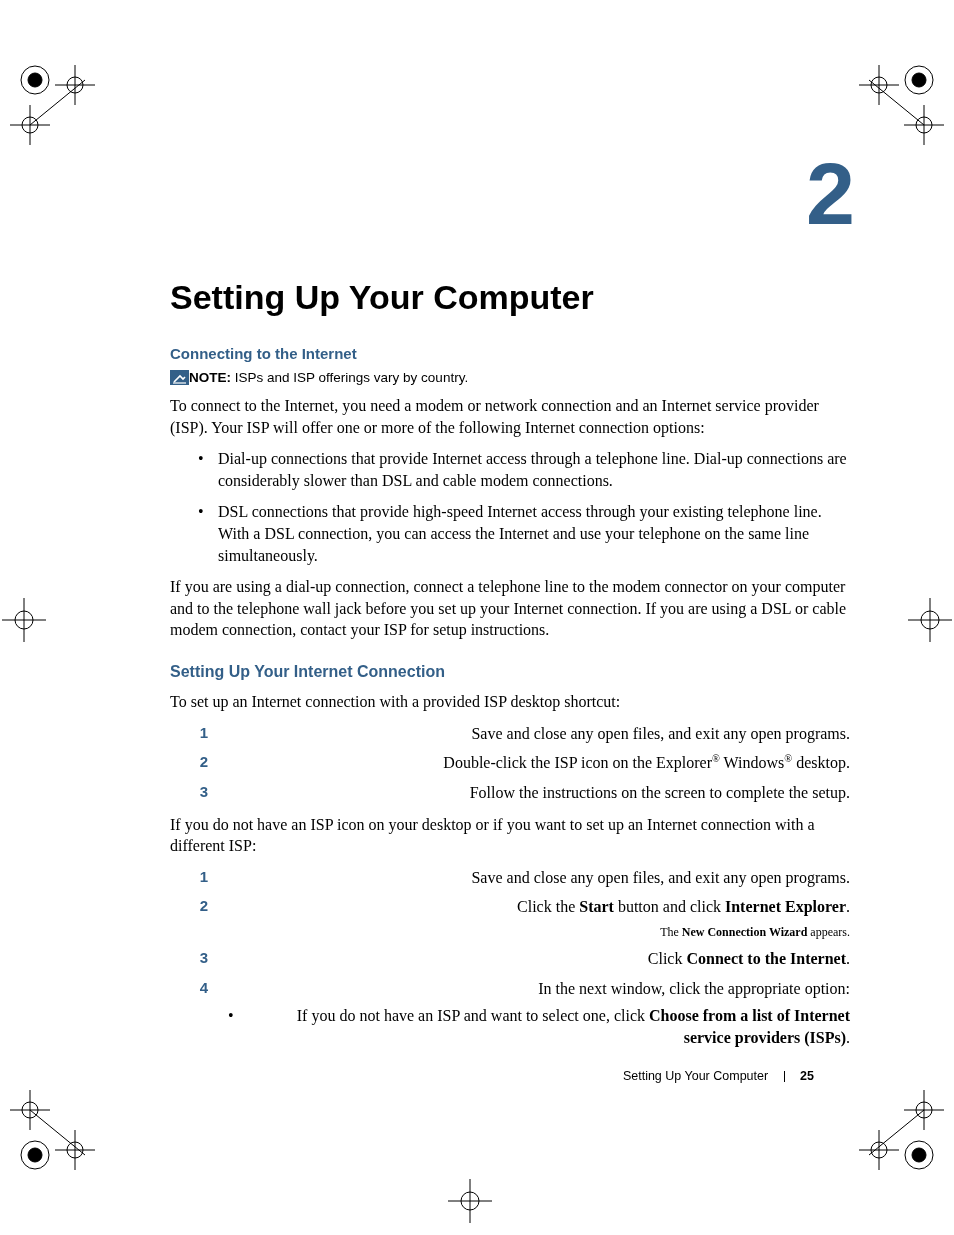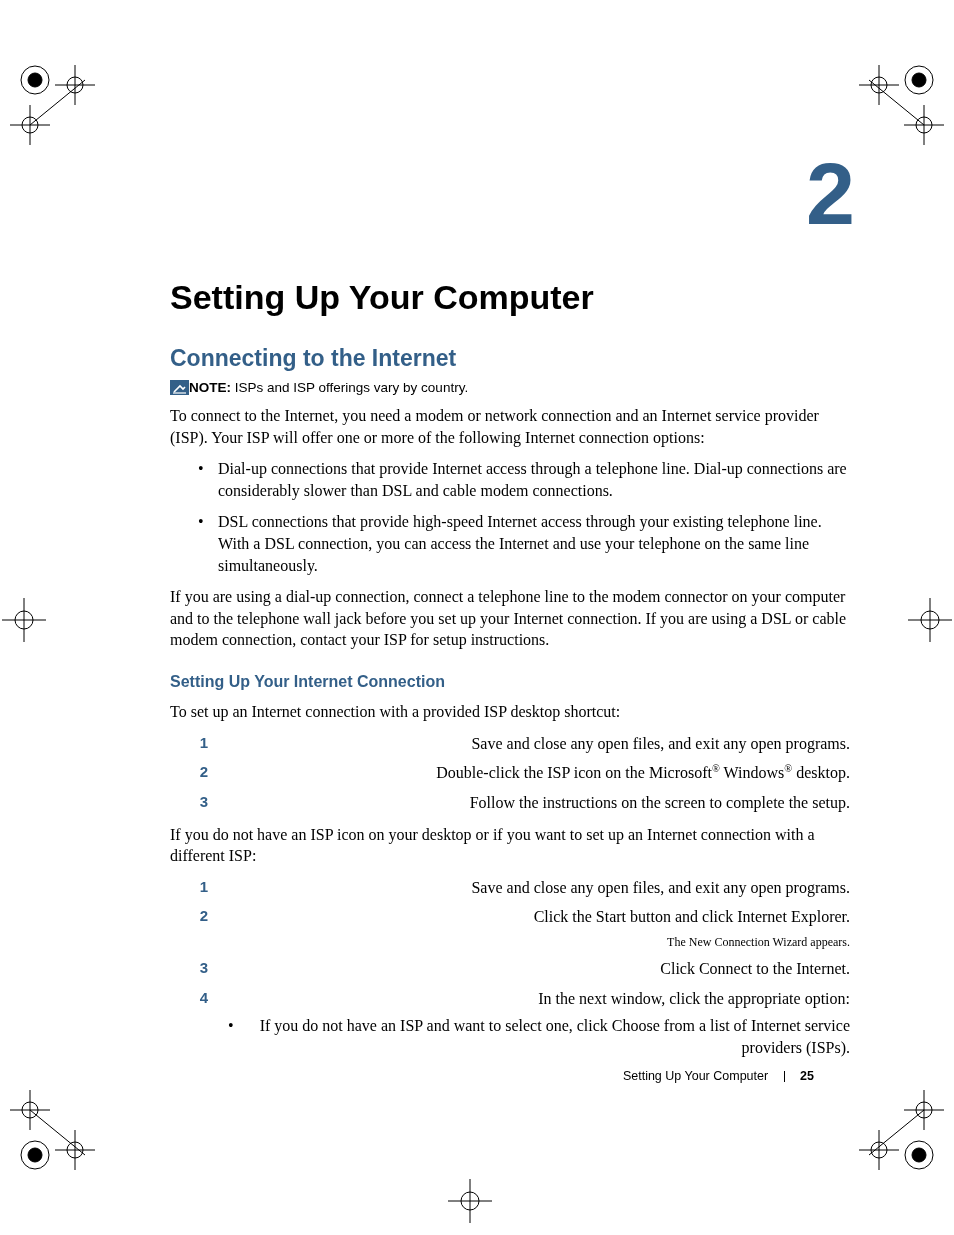--- a/index.html
+++ b/index.html
@@ -30,21 +30,21 @@
   }
   .h1 {
     font-family: "Arial Narrow", Arial, sans-serif;
     font-size: 34px;
     font-weight: bold;
     margin: 0 0 28px 0;
     font-stretch: condensed;
   }
   .h2 {
     font-family: "Arial Narrow", Arial, sans-serif;
-    font-size: 23px;
+    font-size: 15px;
     font-weight: bold;
     color: #335f88;
     margin: 0 0 8px 0;
     font-stretch: condensed;
   }
   .h3 {
     font-family: Liberation Sans, sans-serif;
     font-size: 16px;
     font-weight: bold;
     color: #335f88;
@@ -138,21 +138,21 @@
     font-size: 16px;
     line-height: 1.35;
     margin-bottom: 6px;
   }
   ul.sub-bullets > li::before {
     content: "•";
     position: absolute;
     left: 10px;
     top: 0;
   }
-  .bold { font-weight: normal; }
+  .bold { font-weight: bold; }
   .reg {
     font-size: 0.65em;
     vertical-align: super;
   }
   .footer {
     position: absolute;
     right: 140px;
     bottom: 152px;
     font-family: Arial, sans-serif;
     font-size: 12.5px;
@@ -295,21 +295,21 @@
 
   <p class="para">If you are using a dial-up connection, connect a telephone line to the modem connector on your computer and to the telephone wall jack before you set up your Internet connection. If you are using a DSL or cable modem connection, contact your ISP for setup instructions.</p>
 
   <h3 class="h3">Setting Up Your Internet Connection</h3>
 
   <p class="para">To set up an Internet connection with a provided ISP desktop shortcut:</p>
 
   <ol class="steps">
     <li>Save and close any open files, and exit any open programs.</li>
     <li>
-      <span>Double-click the ISP icon on the Microsoft</span><span class="reg">®</span><span> Windows</span><span class="reg">®</span><span> desktop.</span>
+      <span>Double-click the ISP icon on the Explorer</span><span class="reg">®</span><span> Windows</span><span class="reg">®</span><span> desktop.</span>
     </li>
     <li>Follow the instructions on the screen to complete the setup.</li>
   </ol>
 
   <p class="para">If you do not have an ISP icon on your desktop or if you want to set up an Internet connection with a different ISP:</p>
 
   <ol class="steps">
     <li>Save and close any open files, and exit any open programs.</li>
     <li>
       <span>Click the </span><span class="bold">Start</span><span> button and click </span><span class="bold">Internet Explorer</span><span>.</span>

